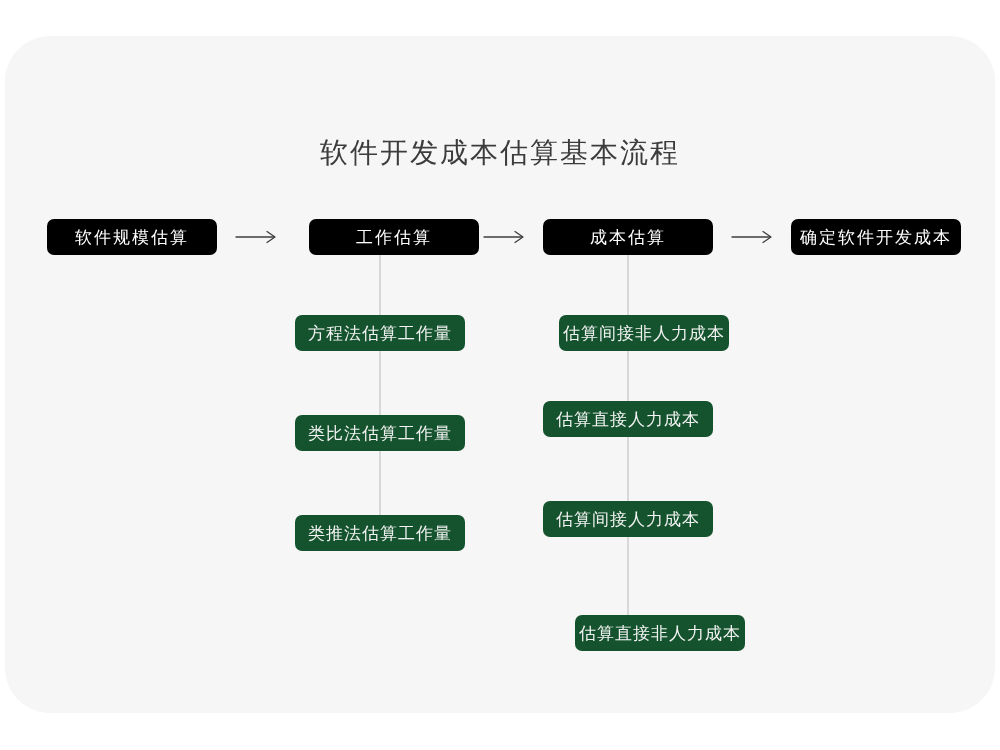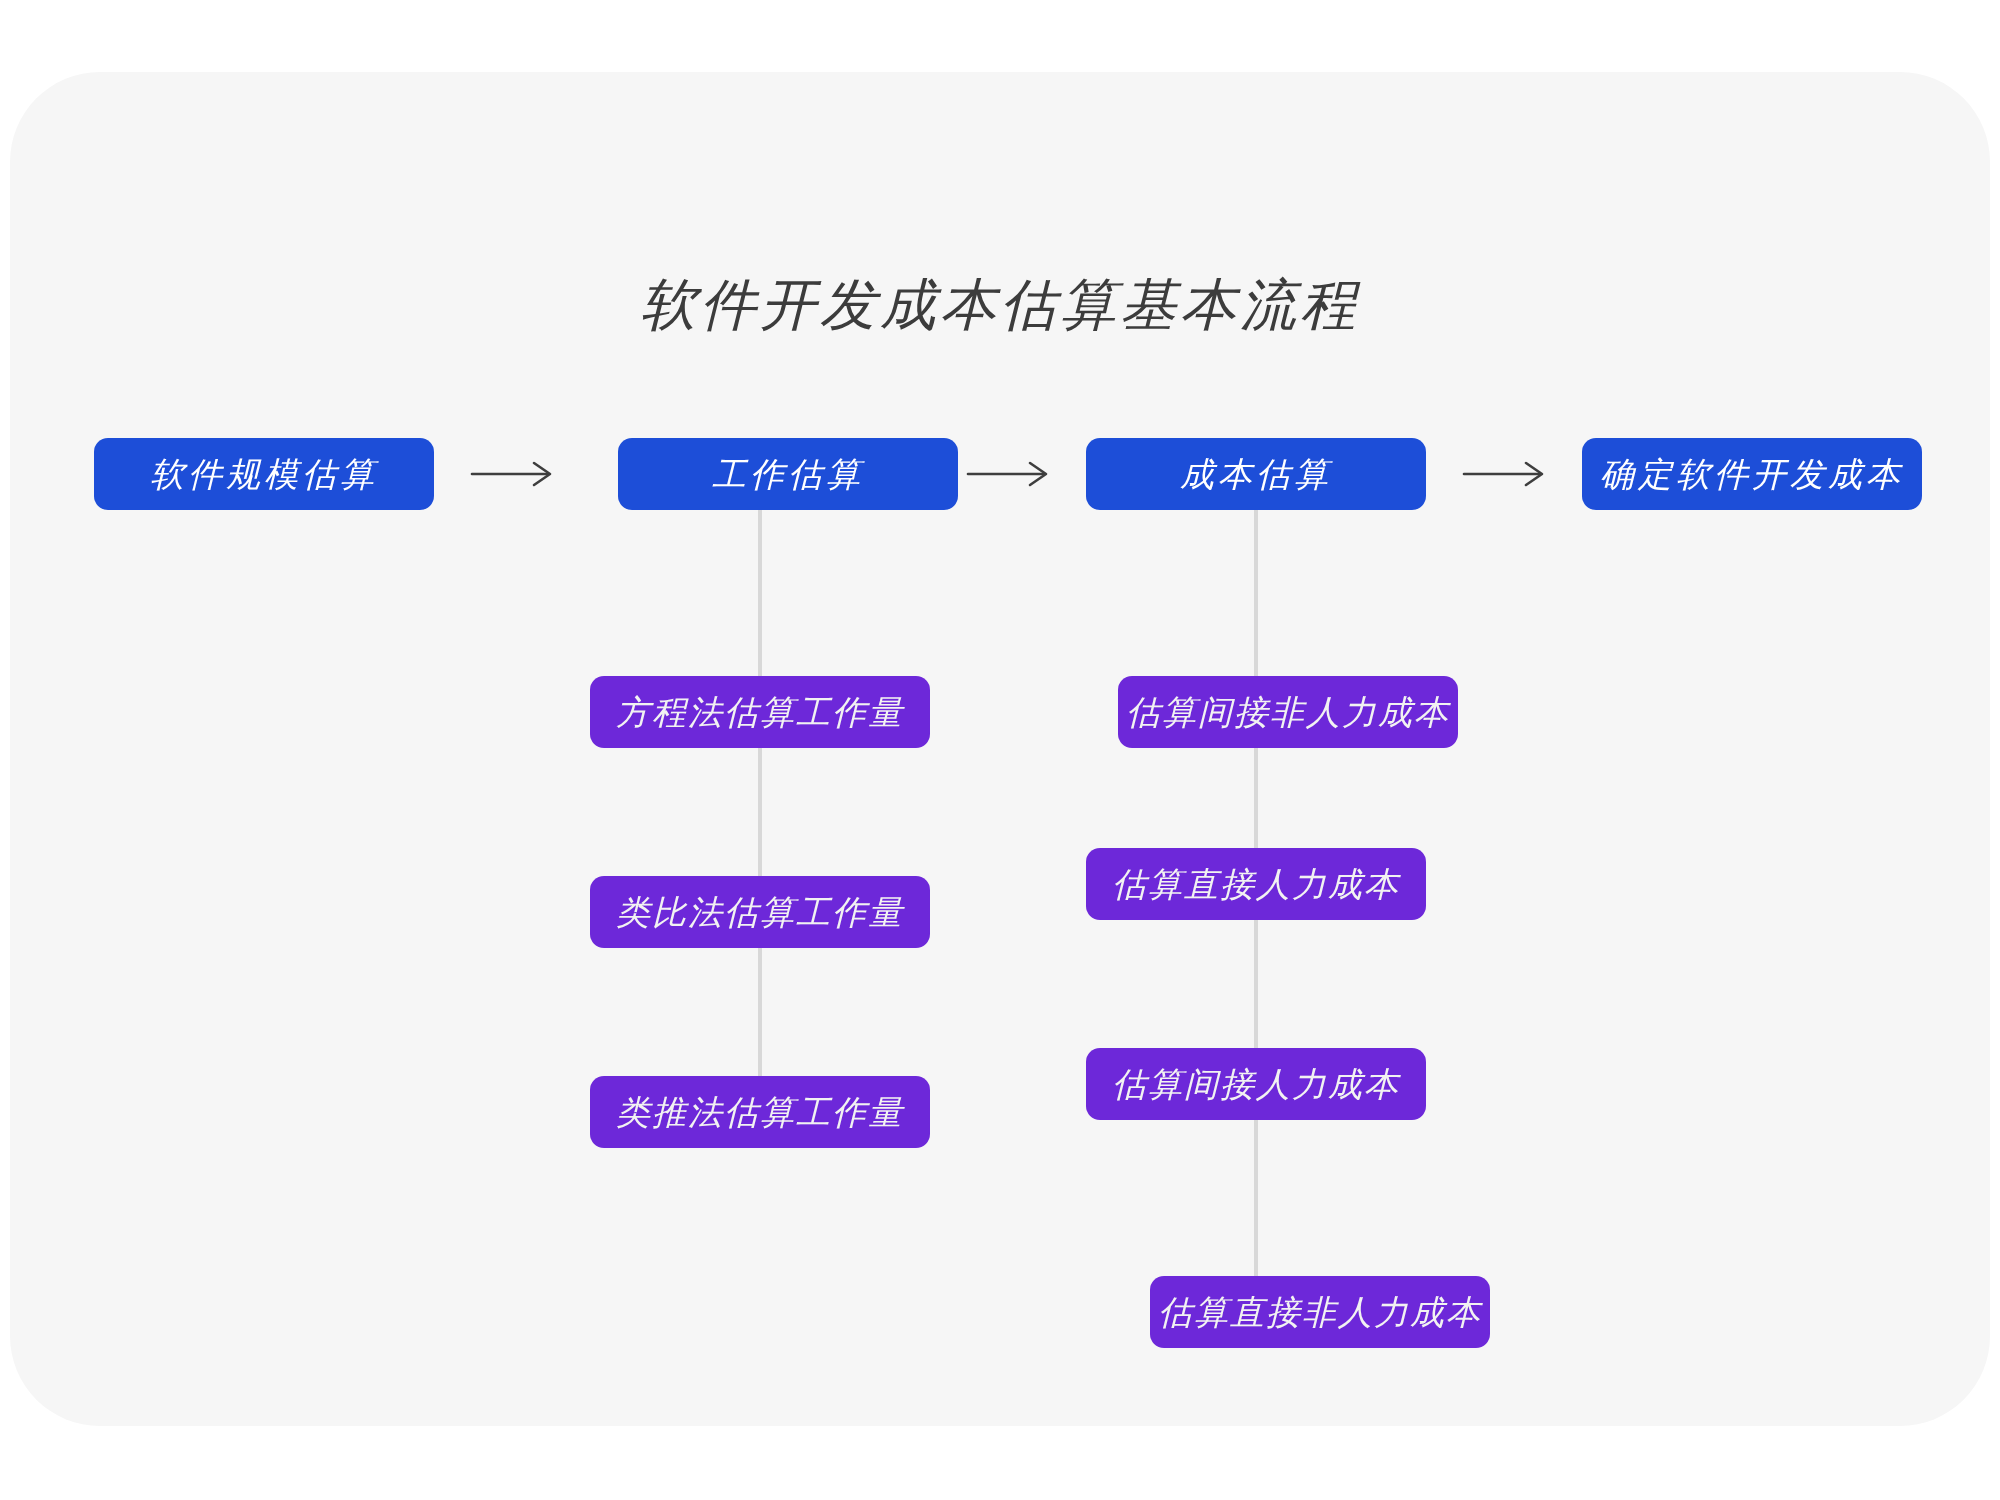--- a/index.html
+++ b/index.html
@@ -5,21 +5,20 @@
   * { margin: 0; padding: 0; box-sizing: border-box; }
   html, body {
     width: 1000px; height: 750px;
     background: #ffffff;
     font-family: "Liberation Sans", "DejaVu Sans", sans-serif;
   }
   .canvas {
     position: relative;
     width: 1000px; height: 750px;
     overflow: hidden;
-    font-style: italic;
   }
   .card {
     position: absolute;
     left: 5px; top: 36px;
     width: 990px; height: 677px;
     background: #F6F6F6;
     border-radius: 45px;
   }
   .title {
     position: absolute;
@@ -43,28 +42,27 @@
     width: 170px; height: 36px;
     border-radius: 7px;
     display: flex;
     align-items: center;
     justify-content: center;
     font-size: 17px;
     letter-spacing: 1px;
     white-space: nowrap;
   }
   .node-purple {
-    background: #1d4ed8;
+    background: #000000;
     color: #FFFFFF;
     letter-spacing: 2px;
   }
   .node-gray {
-    background: #6d28d9;
+    background: #14532d;
     color: #F2F2F2;
-    margin-top: 23px;
   }
   .main-row .node { top: 183px; }
   .arrow {
     position: absolute;
     top: 194px;
   }
   .arrow line, .arrow polyline {
     stroke: #3E3E3E;
     stroke-width: 1.3;
     fill: none;

